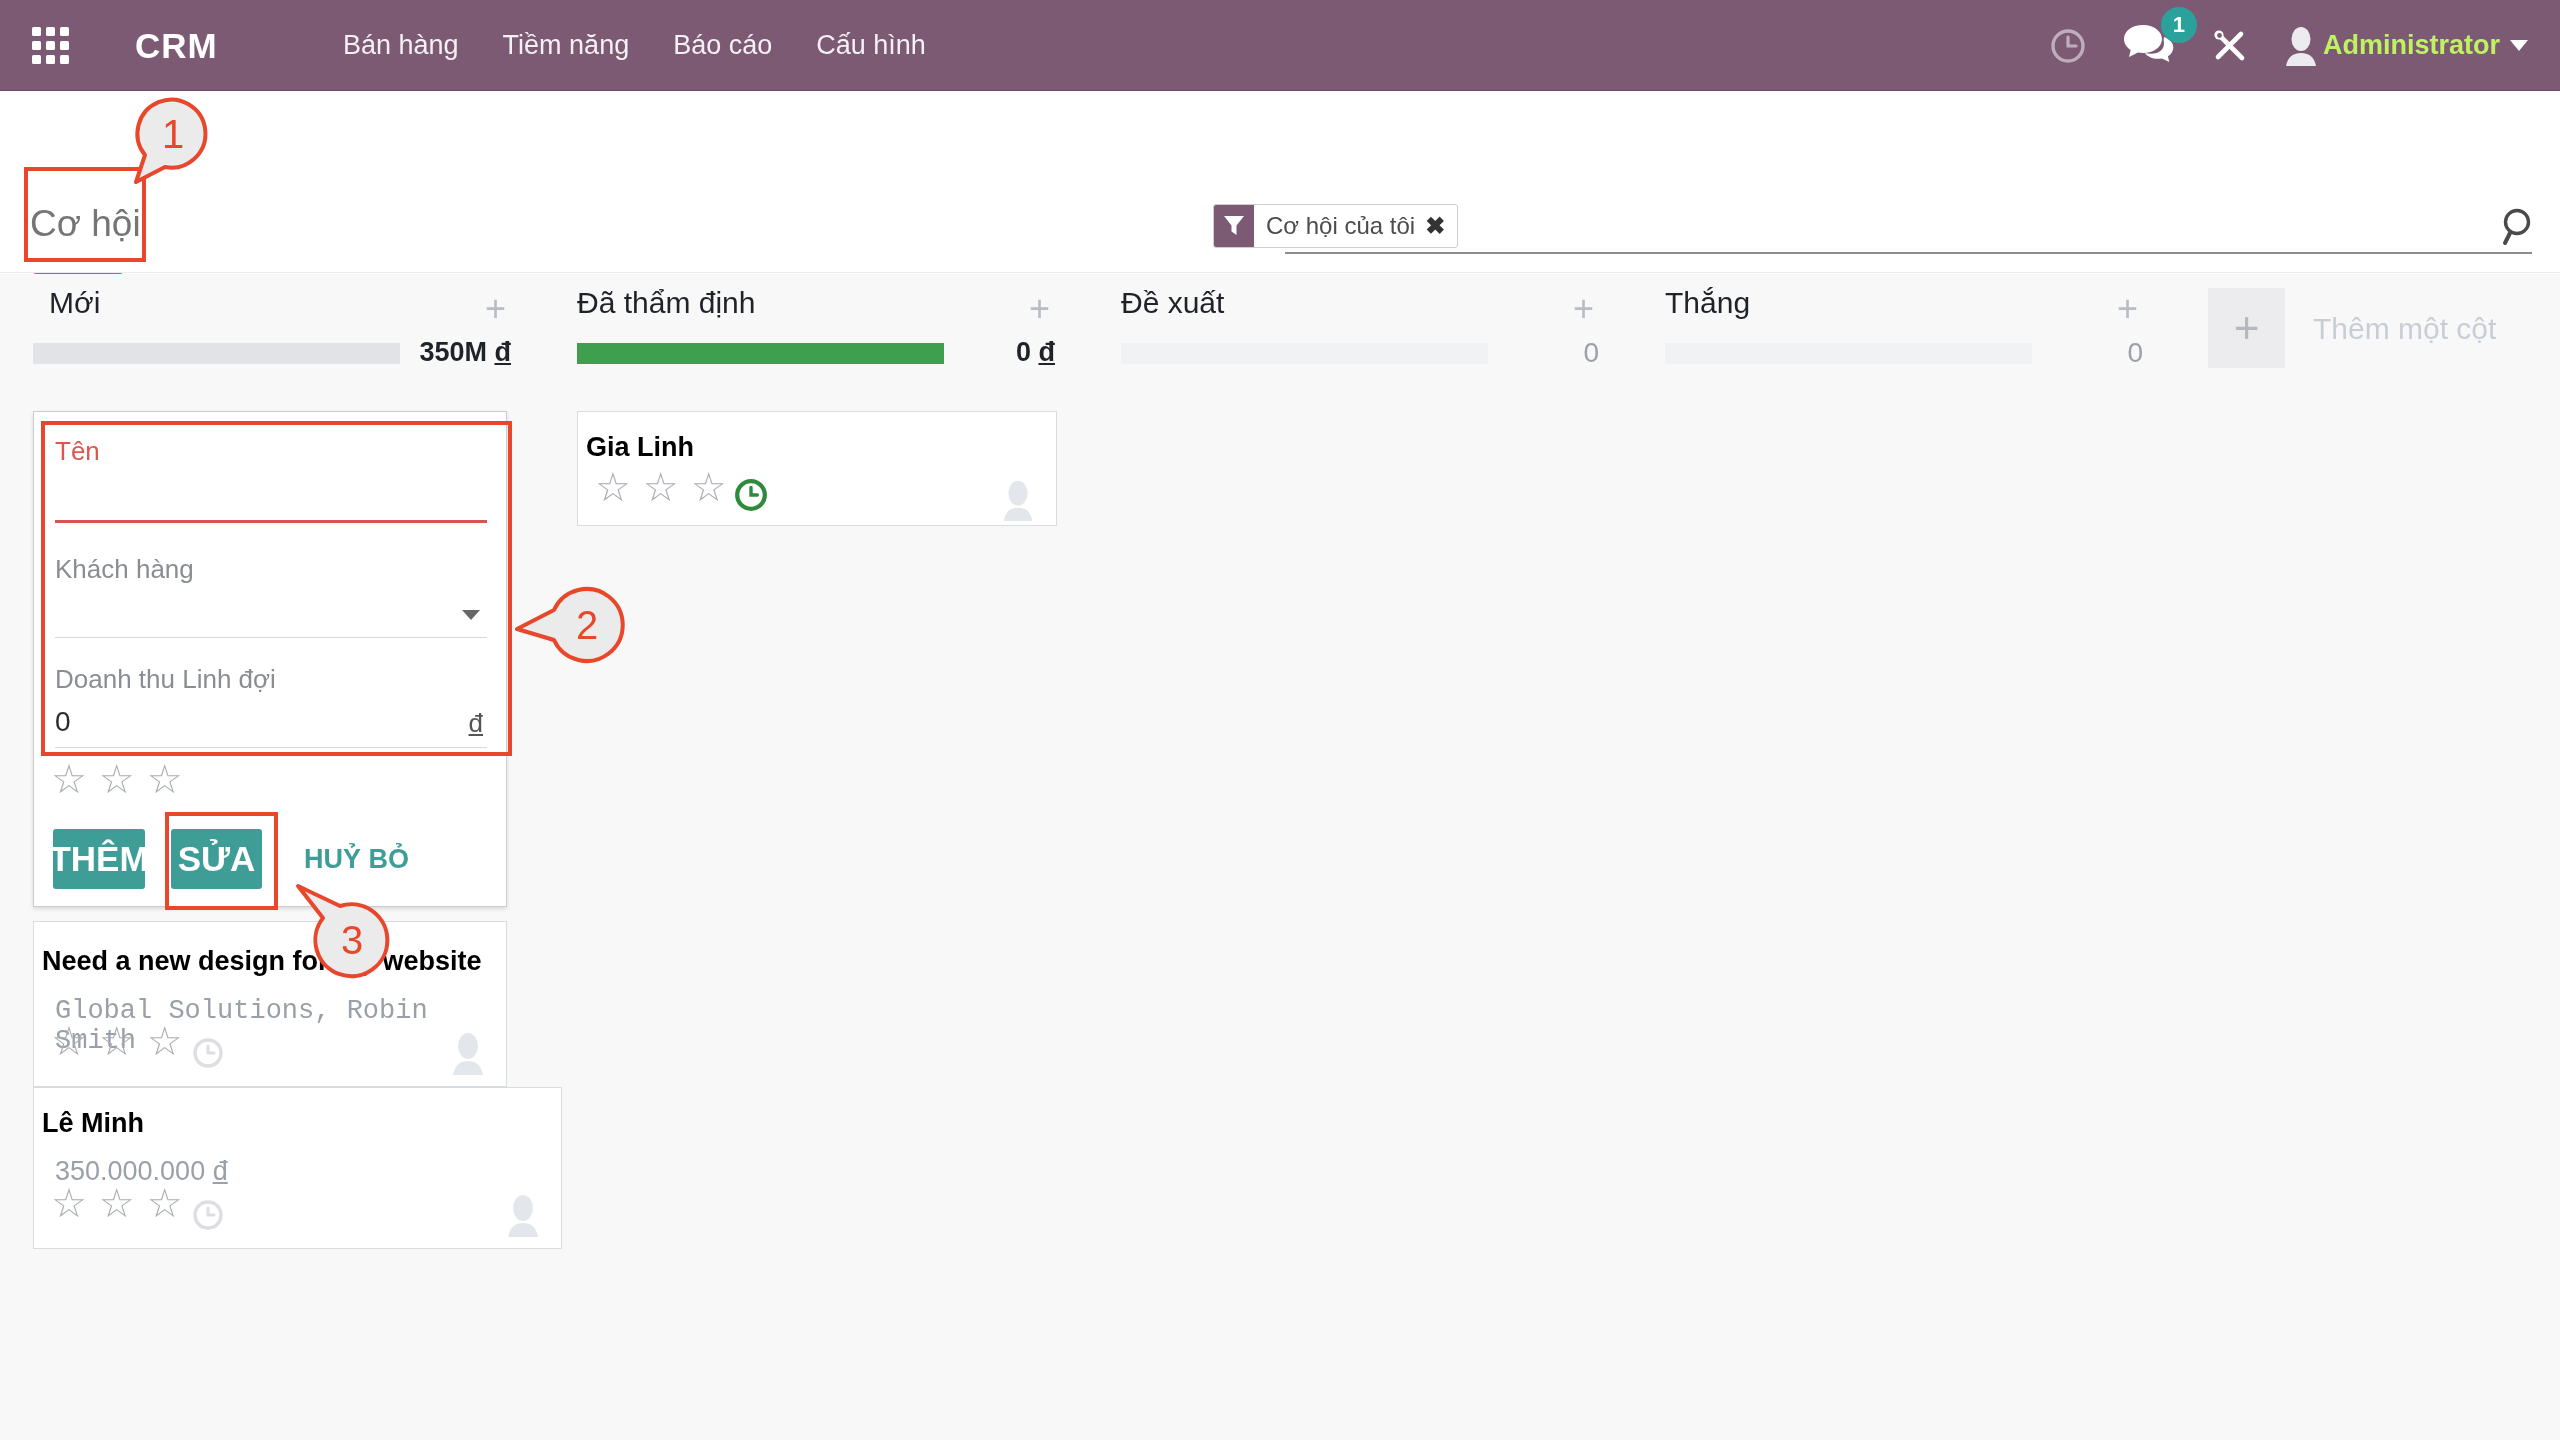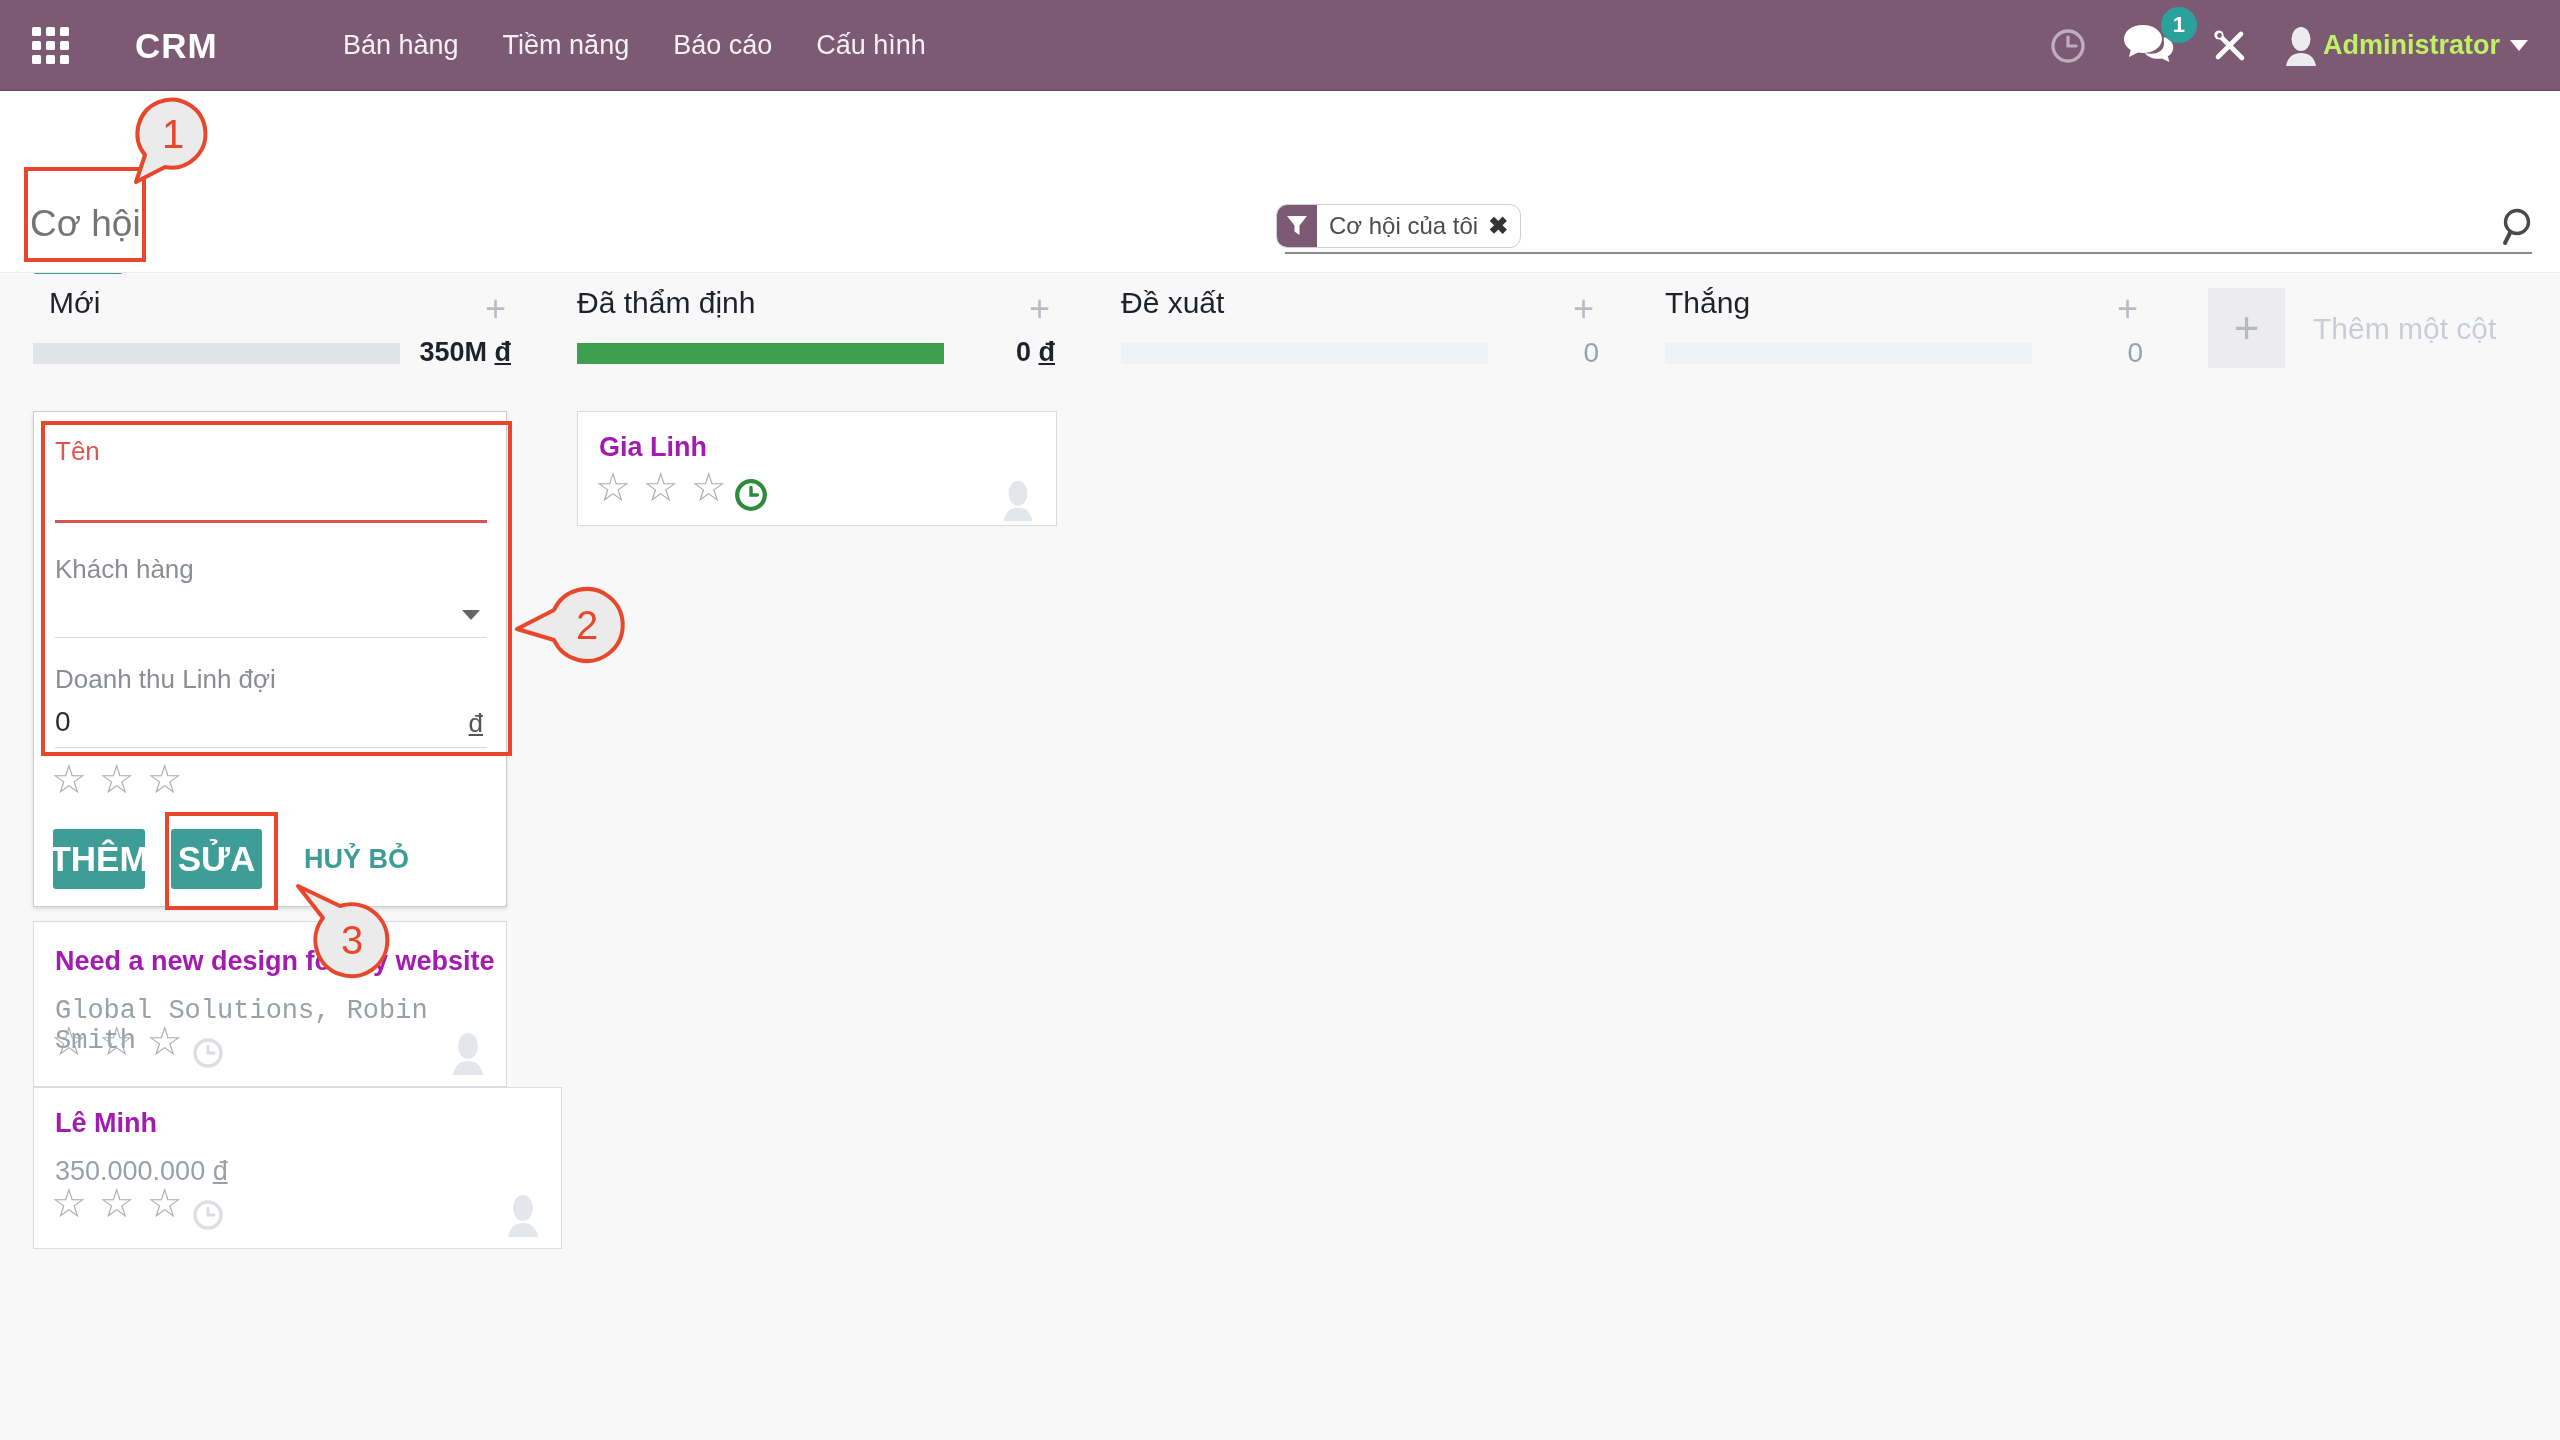--- a/index.html
+++ b/index.html
@@ -18,21 +18,21 @@
   .caret-w { width:0; height:0; border-left:9px solid transparent; border-right:9px solid transparent; border-top:11px solid #fff; margin-left:10px; }
 
   
   .header-zone { position:absolute; left:0; top:91px; width:2560px; height:182px; background:#fff; border-bottom:1px solid #ebebeb; }
   .page-title { position:absolute; left:30px; top:112px; font-size:37px; color:#757575; }
   .btn-primary { background:#3f9d97; color:#fff; font-weight:bold; font-size:35px; border:none; border-radius:3px; display:flex; align-items:center; justify-content:center; cursor:pointer; }
   .create-btn { position:absolute; left:33px; top:182px; width:90px; height:60px; }
   .import-link { position:absolute; left:160px; top:182px; height:60px; line-height:60px; color:#3f9d97; font-size:27px; font-weight:bold; cursor:pointer; }
 
   
-  .facet { position:absolute; left:1276px; top:113px; height:44px; display:flex; align-items:stretch; border:1px solid #cfcfcf; border-radius:11px; background:#fff; overflow:hidden; }
+  .facet { position:absolute; left:1213px; top:113px; height:44px; display:flex; align-items:stretch; border:1px solid #cfcfcf; border-radius:3px; background:#fff; overflow:hidden; }
   .facet-icon { width:40px; background:#7d5a74; display:flex; align-items:center; justify-content:center; }
   .facet-label { display:flex; align-items:center; padding:0 10px 0 12px; font-size:24px; color:#4c4c4c; }
   .facet-x { display:flex; align-items:center; padding-right:12px; font-size:24px; font-weight:bold; color:#333; cursor:pointer; }
   .search-input { position:absolute; left:1540px; top:113px; width:930px; height:44px; border:none; outline:none; font-size:27px; color:#333; background:transparent; }
   .search-input::placeholder { color:#cfcfcf; }
   .search-underline { position:absolute; left:1285px; top:161px; width:1247px; height:2px; background:#8c8c8c; }
 
   
   .controls { position:absolute; left:1290px; top:186px; height:54px; display:flex; align-items:center; gap:46px; }
   .ctrl { display:flex; align-items:center; gap:10px; color:#64666a; font-size:27px; cursor:pointer; }
@@ -49,21 +49,21 @@
   .col-plus { position:absolute; top:14px; font-size:36px; color:#b9bdc3; font-weight:normal; cursor:pointer; }
   .col-bar { position:absolute; top:69px; width:367px; height:21px; cursor:pointer; }
   .col-value { position:absolute; top:63px; width:130px; text-align:right; font-size:27px; font-weight:bold; color:#1f2228; }
   .col-value.muted { font-weight:normal; color:#9ba1a8; font-size:28px; }
   .cur { text-decoration:underline; }
 
   .addcol-tile { position:absolute; left:2208px; top:14px; width:77px; height:80px; background:#ececee; display:flex; align-items:center; justify-content:center; color:#b4b9c0; font-size:44px; cursor:pointer; }
   .addcol-label { position:absolute; left:2313px; top:38px; font-size:30px; color:#c9ced6; }
 
   .card { position:absolute; background:#fff; border:1px solid #d8dbdf; }
-  .card .title { position:absolute; left:21px; font-size:27px; font-weight:bold; color:#a21caf; }
+  .card .title { position:absolute; left:8px; font-size:27px; font-weight:bold; color:#000000; }
   .card .subtitle { position:absolute; left:21px; font-size:27px; color:#9aa0a8; }
   .stars { position:absolute; left:17px; font-size:40px; color:#a9adb3; letter-spacing:12px; cursor:pointer; }
 
   
   .q-label { position:absolute; left:21px; font-size:26px; color:#8a8d92; }
   .q-label.req { color:#df564c; }
   .q-line { position:absolute; left:21px; width:432px; height:1px; background:#d9d9d9; }
   .q-line.red { height:3px; background:#d9534f; }
   .q-input { position:absolute; left:21px; width:400px; border:none; outline:none; background:transparent; font-size:28px; color:#2b2b2b; }
   .q-cur { position:absolute; right:23px; font-size:26px; color:#555; text-decoration:underline; }

